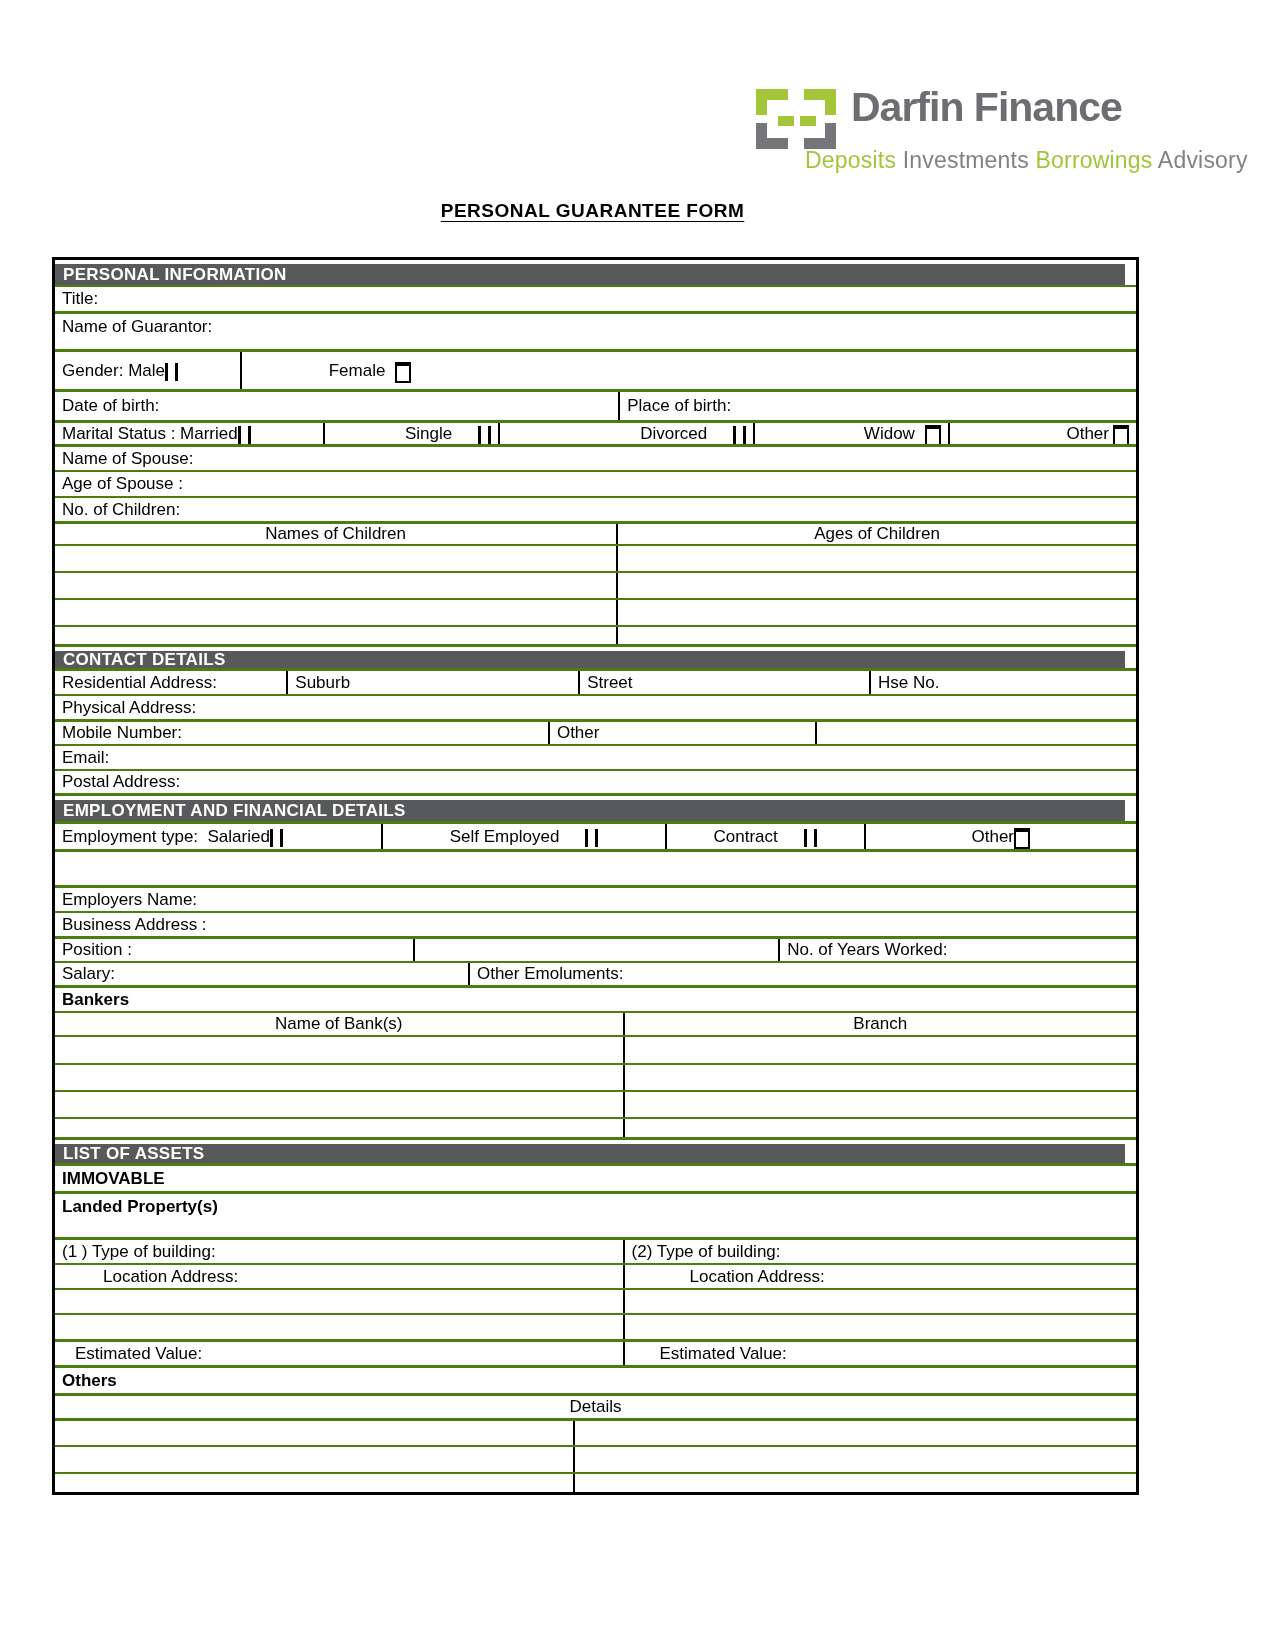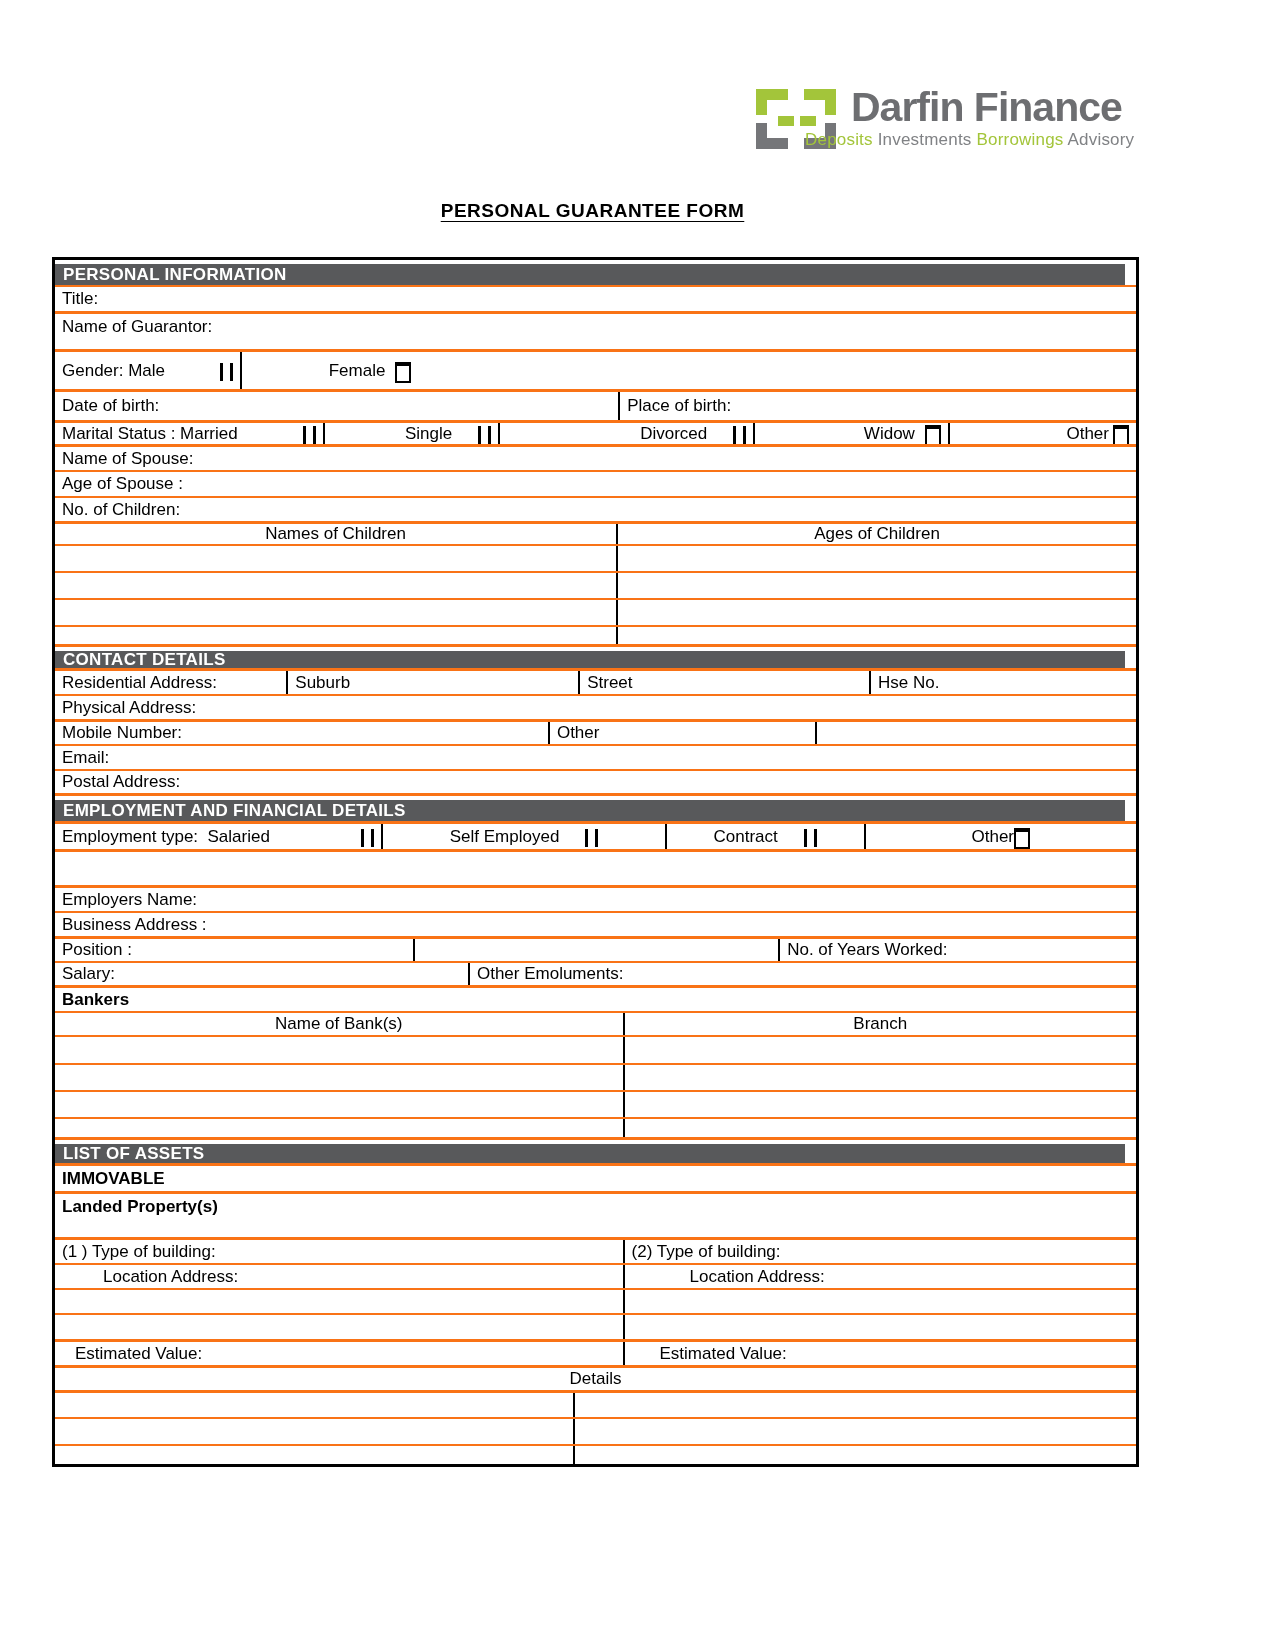--- a/index.html
+++ b/index.html
@@ -4,40 +4,40 @@
 <style>
   html,body{margin:0;padding:0}
   body{width:1275px;height:1650px;background:#fff;position:relative;
        font-family:"Liberation Sans",sans-serif;color:#000}
 
   
   .logo{position:absolute;left:750px;top:85px;display:flex;align-items:flex-start}
   .logo svg{display:block}
   .brand{margin-left:9px}
   .brand-name{font-size:41px;font-weight:bold;color:#6d6e71;letter-spacing:-1px;line-height:44px;white-space:nowrap}
-  .tagline{margin-left:-46px;margin-top:1px;font-size:17px;letter-spacing:.2px;white-space:nowrap}
+  .tagline{margin-left:-46px;margin-top:18px;font-size:23px;letter-spacing:.2px;white-space:nowrap}
   .tagline .g{color:#a3c53a}
   .tagline .k{color:#808285}
 
   
   .form-title{position:absolute;left:52px;top:200px;width:1081px;text-align:center}
   .form-title span{font-size:19px;font-weight:bold;letter-spacing:.5px;text-decoration:underline;text-underline-offset:4px}
 
   
   .tbl{position:absolute;left:52px;top:257px;width:1081px;border:3px solid #000;background:#fff}
-  .r{display:flex;box-sizing:border-box;border-top:2px solid #f97316;align-items:stretch}
+  .r{display:flex;box-sizing:border-box;border-top:2px solid #4d7c0f;align-items:stretch}
   .r:first-child{border-top:none}
   .r.t3{border-top-width:3px}
   .c{box-sizing:border-box;border-left:2px solid #000;display:flex;align-items:center;
      padding:0 7px;overflow:hidden}
   .c:first-child{border-left:none}
   .grow{flex:1 1 auto}
   .ctr{justify-content:center}
   .fe{justify-content:flex-end}
-  .sb{justify-content:space-between}
+  .sb{justify-content:flex-start}
   .top{align-items:flex-start;padding-top:3px}
   .lab{font-size:17px;white-space:pre}
   .b .lab,.lab.b{font-weight:bold}
 
   
   .hdr{padding:4px 11px 0 0;border-top-width:3px;background:#fff}
   .hdr .bar{flex:1;background:#58595b;color:#fff;display:flex;align-items:center;
             padding:0 8px;font-size:17px;font-weight:bold;letter-spacing:.3px}
 
   
@@ -348,20 +348,25 @@
 
   <div class="r t3" style="height:26px">
     <div class="c ind20" style="flex:0 0 52.5%">
         <span class="lab">Estimated Value:</span>
       </div>
     <div class="c grow ind35">
         <span class="lab">Estimated Value:</span>
       </div>
   </div>
 
+  <div class="r t3" style="height:28px">
+    <div class="c grow">
+        <span class="lab b">Others</span>
+      </div>
+  </div>
 
   <div class="r t3" style="height:25px">
     <div class="c ctr grow">
         <span class="lab">Details</span>
       </div>
   </div>
   <div class="r t3" style="height:27px">
     <div class="c" style="flex:0 0 47.9%"></div>
     <div class="c grow"></div>
   </div>

